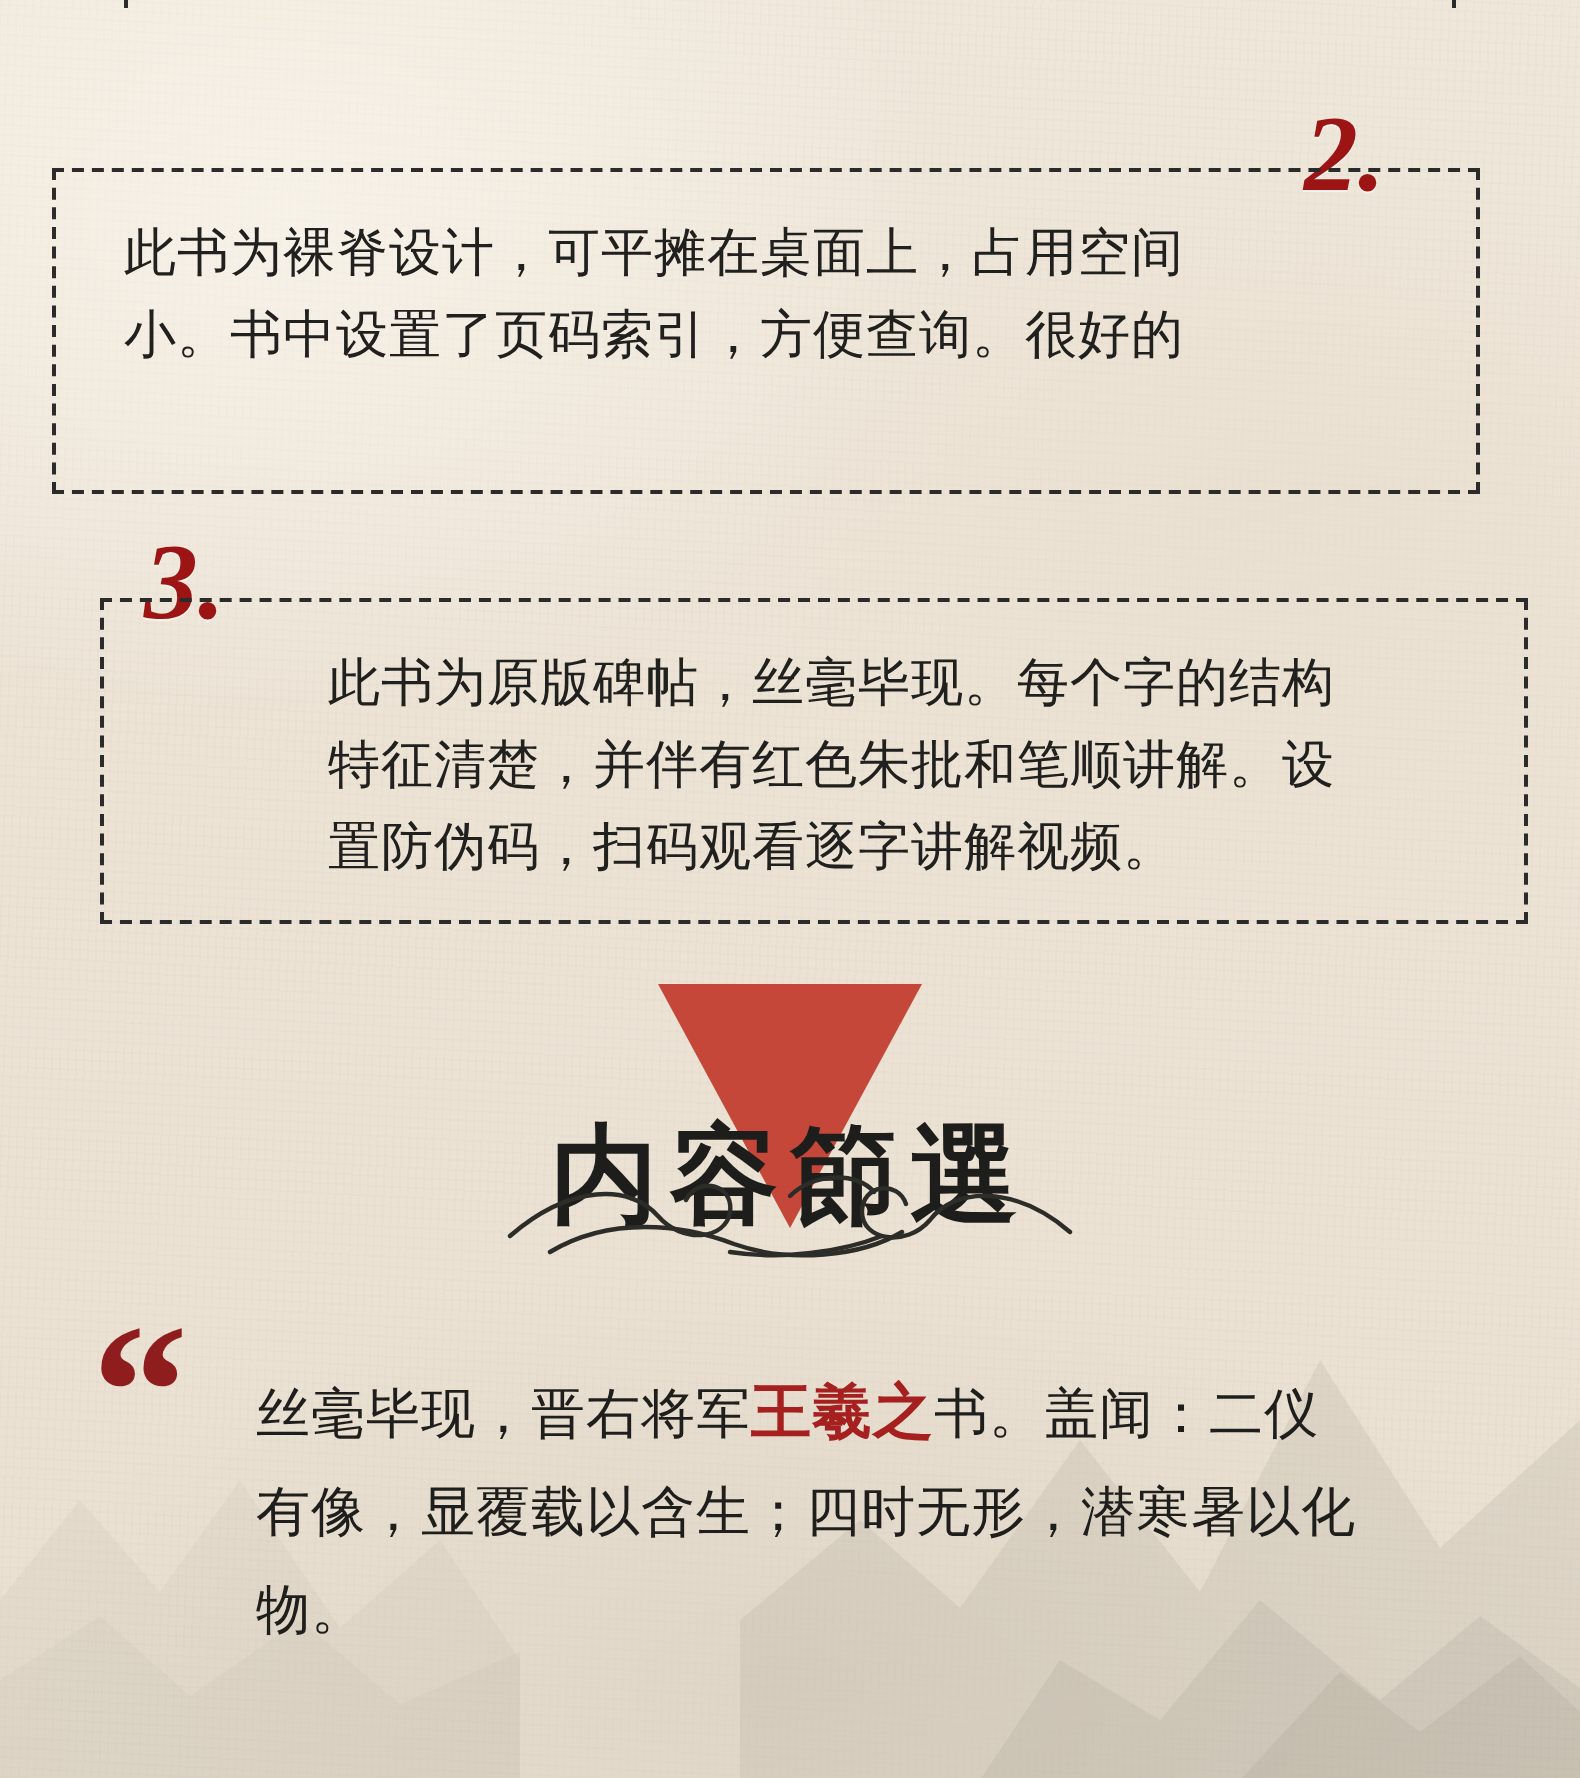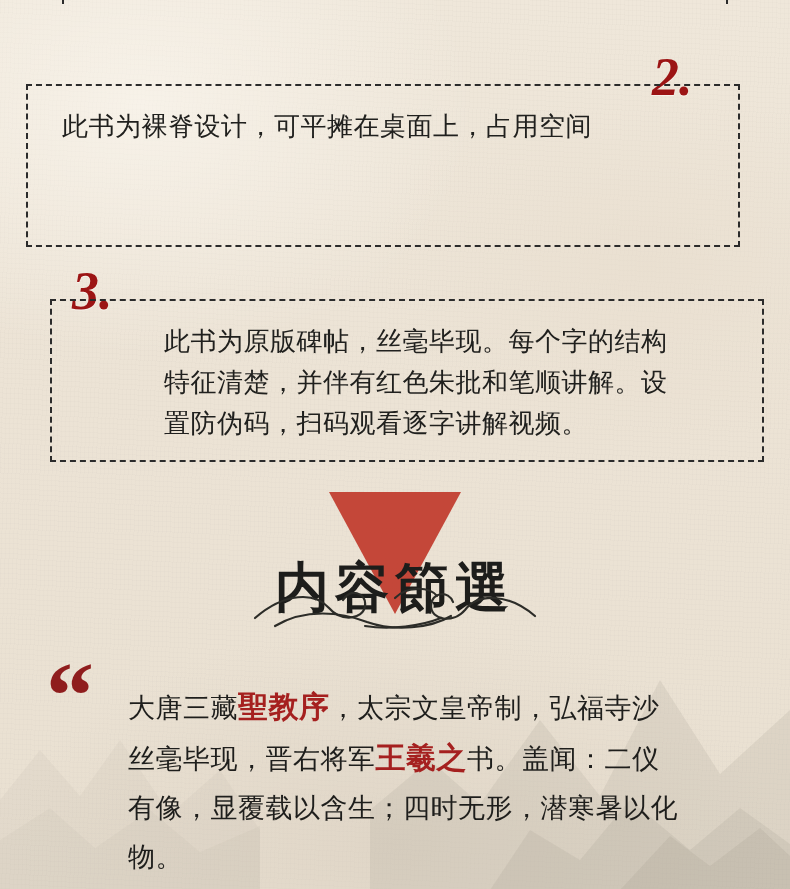--- a/index.html
+++ b/index.html
@@ -170,20 +170,21 @@
   </svg>
 
   <div class="clipped-top">
     
   </div>
 
   <div class="num-marker" style="left:652px; top:50px;">2.</div>
   <div class="note-box" style="left:26px; top:84px; width:714px; height:163px;">
     <div class="note-text" style="position:absolute; left:34px; top:20px; width:640px;">
       <div>此书为裸脊设计，可平摊在桌面上，占用空间</div>
+      <div>小。书中设置了页码索引，方便查询。很好的</div>
     </div>
   </div>
 
   <div class="num-marker" style="left:72px; top:264px;">3.</div>
   <div class="note-box" style="left:50px; top:299px; width:714px; height:163px;">
     <div class="note-text" style="position:absolute; left:112px; top:20px; width:618px;">
       <div>此书为原版碑帖，丝毫毕现。每个字的结构</div>
       <div>特征清楚，并伴有红色朱批和笔顺讲解。设</div>
       <div>置防伪码，扫码观看逐字讲解视频。</div>
     </div>
@@ -199,23 +200,20 @@
         <path d="M290 38 C 262 14, 232 16, 220 32 C 208 46, 186 42, 186 28 C 186 14, 204 12, 208 24"></path>
         <path d="M150 20 C 162 8, 184 8, 192 18"></path>
         <path d="M120 48 C 146 52, 176 48, 196 40"></path>
       </g>
     </svg>
   </div>
 
   <div class="quote-mark">“</div>
   <div class="quote-body">
     <div>
-      <span>大唐三藏</span><span class="hl-big">聖教序</span><span>，太宗文皇帝制，弘福寺沙</span>
-    </div>
-    <div>
       <span>丝毫毕现，晋右将军</span><span class="hl-big">王羲之</span><span>书。盖闻：二仪</span>
     </div>
     <div>
       <span>有像，显覆载以含生；四时无形，潜寒暑以化物。</span>
     </div>
     <div>
       
     </div>
   </div>
 

